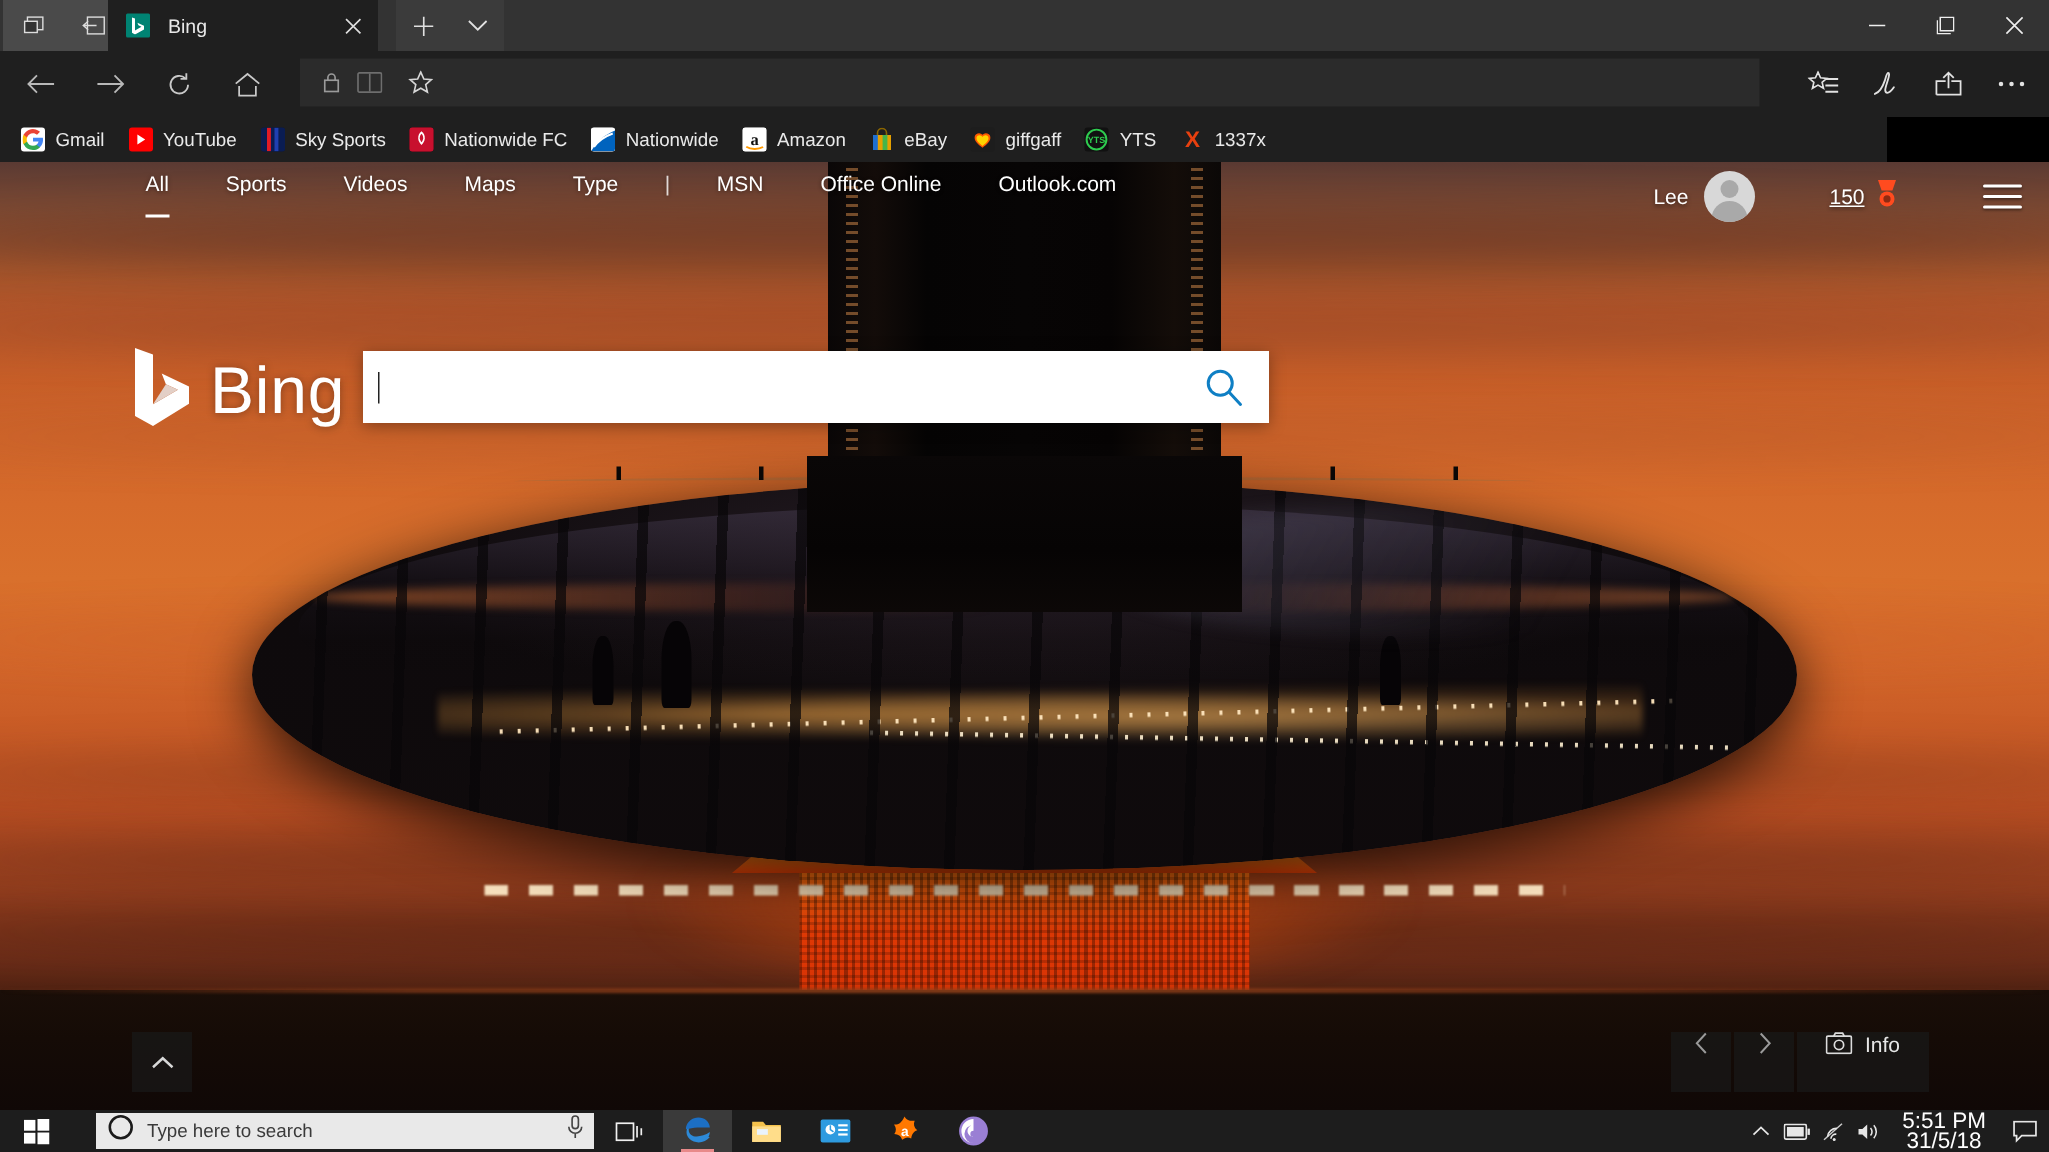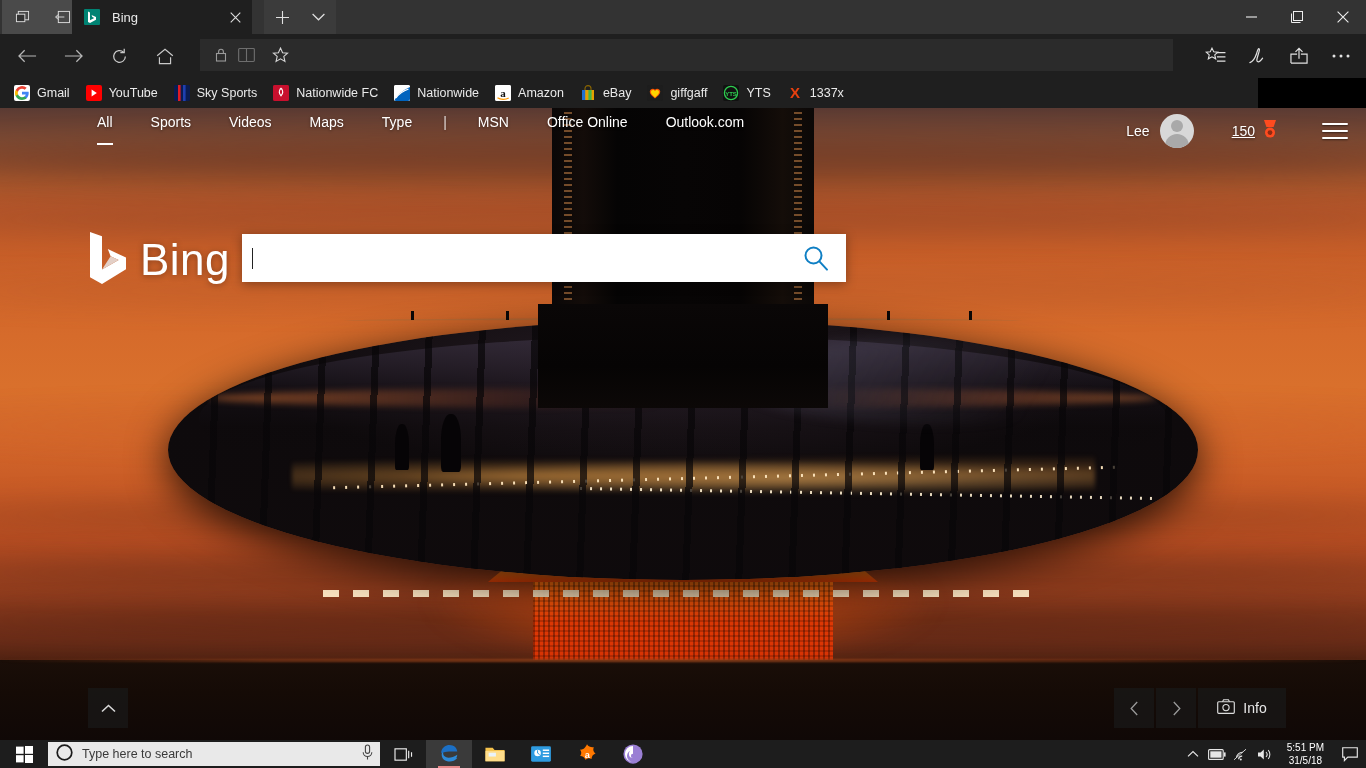--- a/index.html
+++ b/index.html
@@ -211,21 +211,21 @@
   .bnav { position:absolute; left:0; top:0; width:100%; height:46px; display:flex; align-items:flex-start; }
   .bnav-links { display:flex; align-items:center; margin-left:78px; gap:0px; }
   .bnav-link {
     position:relative; color:#fff; font-size:14px; padding:6px 19px;
     text-shadow:0 1px 3px rgba(0,0,0,.45); white-space:nowrap;
   }
   .bnav-link.active:after {
     content:""; position:absolute; left:19px; right:19px; bottom:-9px; height:2px; background:#fff;
   }
   .bnav-sep { color:#fff; opacity:.8; font-size:14px; padding:0 12px; text-shadow:0 1px 3px rgba(0,0,0,.4);}
-  .bnav-right { position:absolute; right:0; top:0; height:46px; display:flex; align-items:center; padding-right:18px; gap:4px; }
+  .bnav-right { position:absolute; right:0; top:0; height:46px; display:flex; align-items:center; padding-right:18px; gap:16px; }
   .user { display:flex; align-items:center; gap:10px; margin-right:34px;}
   .user-name { color:#fff; font-size:14px; text-shadow:0 1px 3px rgba(0,0,0,.5); }
   .avatar { width:34px; height:34px; border-radius:50%; background:#d8d8d8; overflow:hidden; position:relative; }
   .avatar:before { content:""; position:absolute; left:50%; top:6px; transform:translateX(-50%);
       width:12px; height:12px; border-radius:50%; background:#a9a9a9; }
   .avatar:after { content:""; position:absolute; left:50%; top:20px; transform:translateX(-50%);
       width:24px; height:16px; border-radius:12px 12px 0 0; background:#a9a9a9; }
   .rewards { display:flex; align-items:center; gap:7px; margin-right:40px; }
   .rewards-count { color:#fff; font-size:14px; text-shadow:0 1px 3px rgba(0,0,0,.5);text-decoration:underline; }
   .hamburger { width:26px; display:flex; flex-direction:column; gap:5px; }
@@ -245,38 +245,38 @@
   @keyframes blink { 0%,50%{opacity:1} 50.01%,100%{opacity:0} }
   .search-btn { width:60px; height:100%; display:flex; align-items:center; justify-content:center; }
 
   
   .scroll-up {
     position:absolute; left:88px; bottom:12px; width:40px; height:40px;
     background:rgba(25,25,25,.72); display:flex; align-items:center; justify-content:center;
   }
   .imgctl { position:absolute; right:80px; bottom:12px; height:40px; display:flex; }
   .imgctl .ib { width:40px; height:40px; background:rgba(25,25,25,.72);
-     display:flex; align-items:center; justify-content:center; }
+     display:flex; align-items:flex-start; justify-content:center; }
   .imgctl .ib + .ib { margin-left:2px; }
   .imgctl .info { width:88px; gap:8px; color:#e6e6e6; font-size:14px; }
 
   
   .taskbar { position:absolute; left:0; bottom:0; width:1366px; height:28px; background:#1d1d1d; display:flex; align-items:center; }
   .start { width:48px; height:28px; display:flex; align-items:center; justify-content:center; }
   .tb-search {
     width:332px; height:24px; background:#e9e9e9; display:flex; align-items:center;
-    padding:0 6px 0 8px; margin-left:0px;
+    padding:0 6px 0 8px; margin-left:16px;
   }
   .tb-search-text { flex:1 1 auto; color:#3a3a3a; font-size:12.5px; margin-left:9px; }
   .tb-icon { width:46px; height:28px; display:flex; align-items:center; justify-content:center; position:relative; }
   .tb-icon.running:after { content:""; position:absolute; left:12px; right:12px; bottom:0; height:2px; background:#e88a8a; }
   .tb-icon.active-app { background:#3a3a3a; }
   .tray { position:absolute; right:0; bottom:0; height:28px; display:flex; align-items:center; }
   .tray-ic { width:24px; height:28px; display:flex; align-items:center; justify-content:center; }
-  .clock { color:#fff; font-size:10px; line-height:13px; text-align:center; padding:0 10px; }
+  .clock { color:#fff; font-size:15px; line-height:13px; text-align:center; padding:0 10px; }
   .action-center { width:32px; height:28px; display:flex; align-items:center; justify-content:center; }
 </style>
 </head>
 <body>
 
 <div id="browser">
 
   <div class="titlebar">
     <div class="tb-btn active-bg" style="left:2px;">
       <svg width="15" height="14" viewBox="0 0 16 15">

